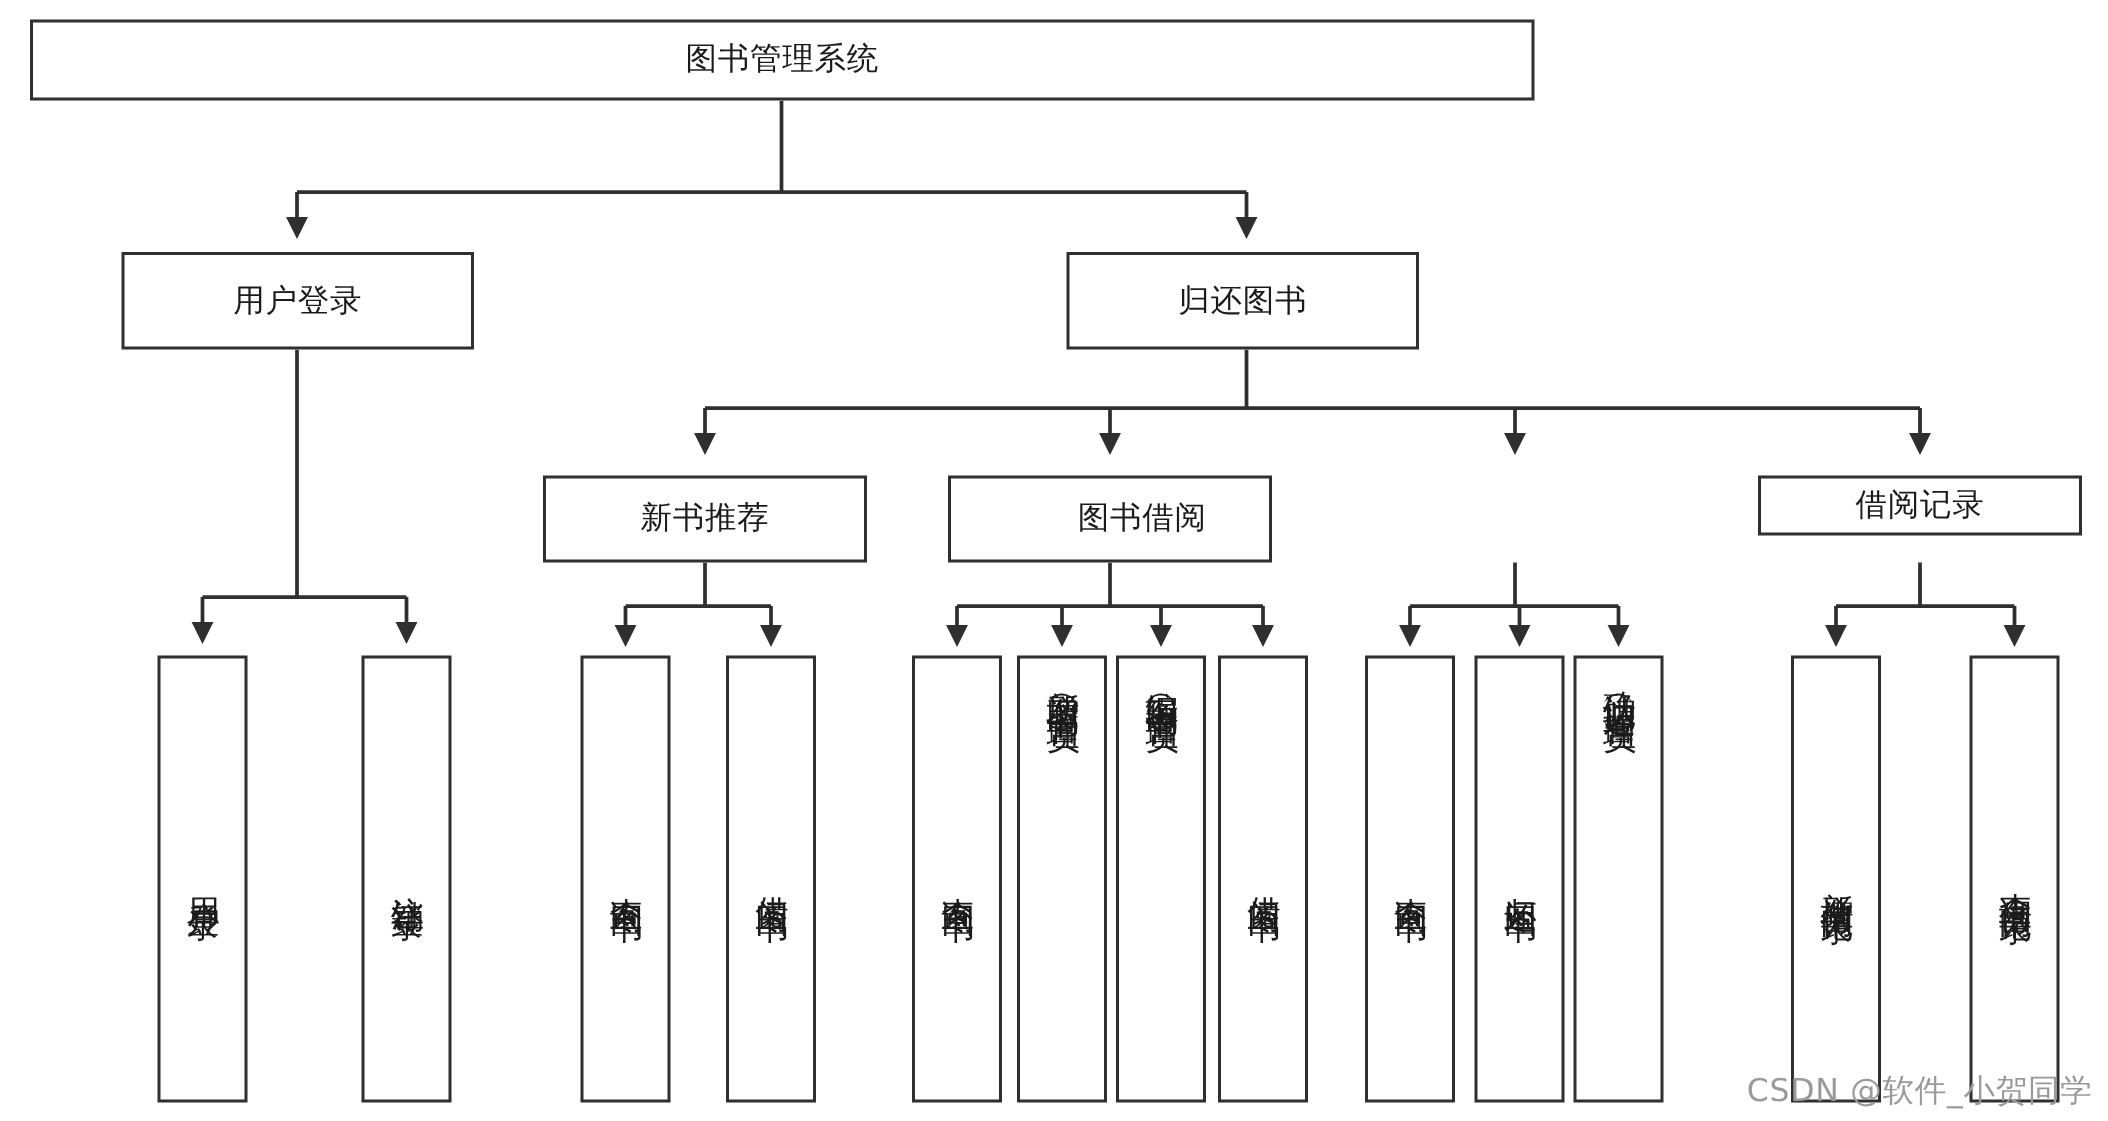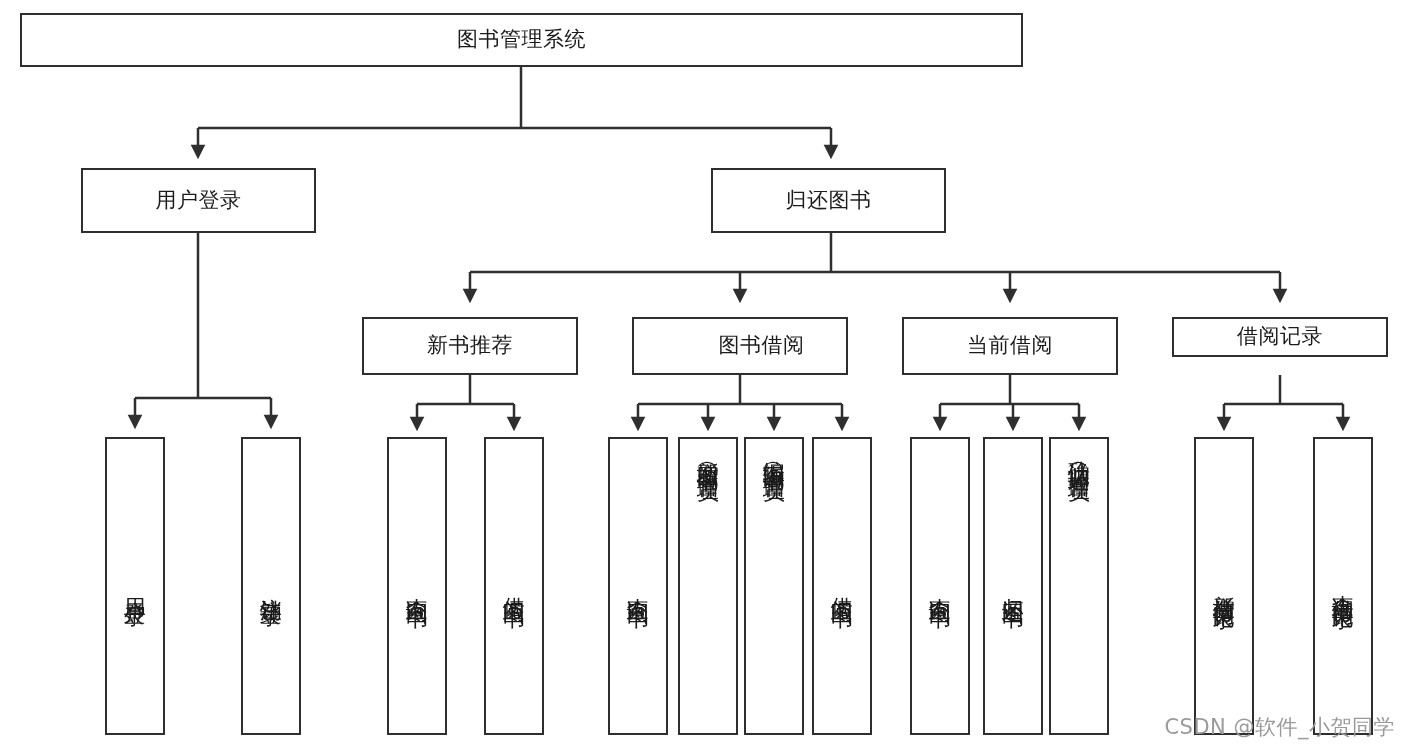--- a/index.html
+++ b/index.html
@@ -136,23 +136,20 @@
   <div class="node" id="node-l2-1" style="left: 711px; top: 168px; width: 235px; height: 65px;">
     <span class="node-label">归还图书</span>
   </div>
 
   <div class="node" id="node-l3-0" style="left: 362px; top: 317px; width: 216px; height: 58px;">
     <span class="node-label">新书推荐</span>
   </div>
   <div class="node" id="node-l3-1" style="left: 632px; top: 317px; width: 216px; height: 58px; padding-left: 43px;">
     <span class="node-label">图书借阅</span>
   </div>
-  <div class="node" id="node-l3-2" style="left: 902px; top: 317px; width: 216px; height: 58px;">
-    <span class="node-label">当前借阅</span>
-  </div>
   <div class="node" id="node-l3-3" style="left: 1172px; top: 317px; width: 216px; height: 40px;">
     <span class="node-label">借阅记录</span>
   </div>
 
   <div class="node leaf centered" id="node-leaf-0" style="left: 105px; top: 437px; width: 60px; height: 298px;">
     <span class="node-label">用户登录</span>
   </div>
   <div class="node leaf centered" id="node-leaf-1" style="left: 241px; top: 437px; width: 60px; height: 298px;">
     <span class="node-label">注销登录</span>
   </div>

